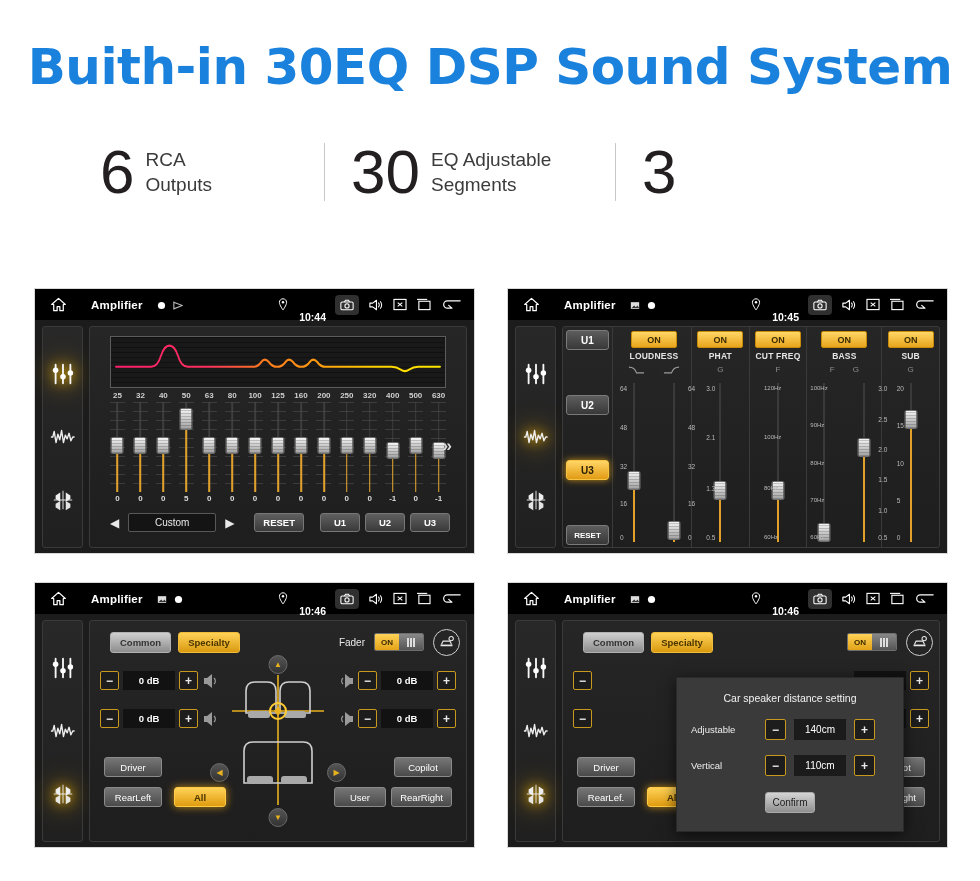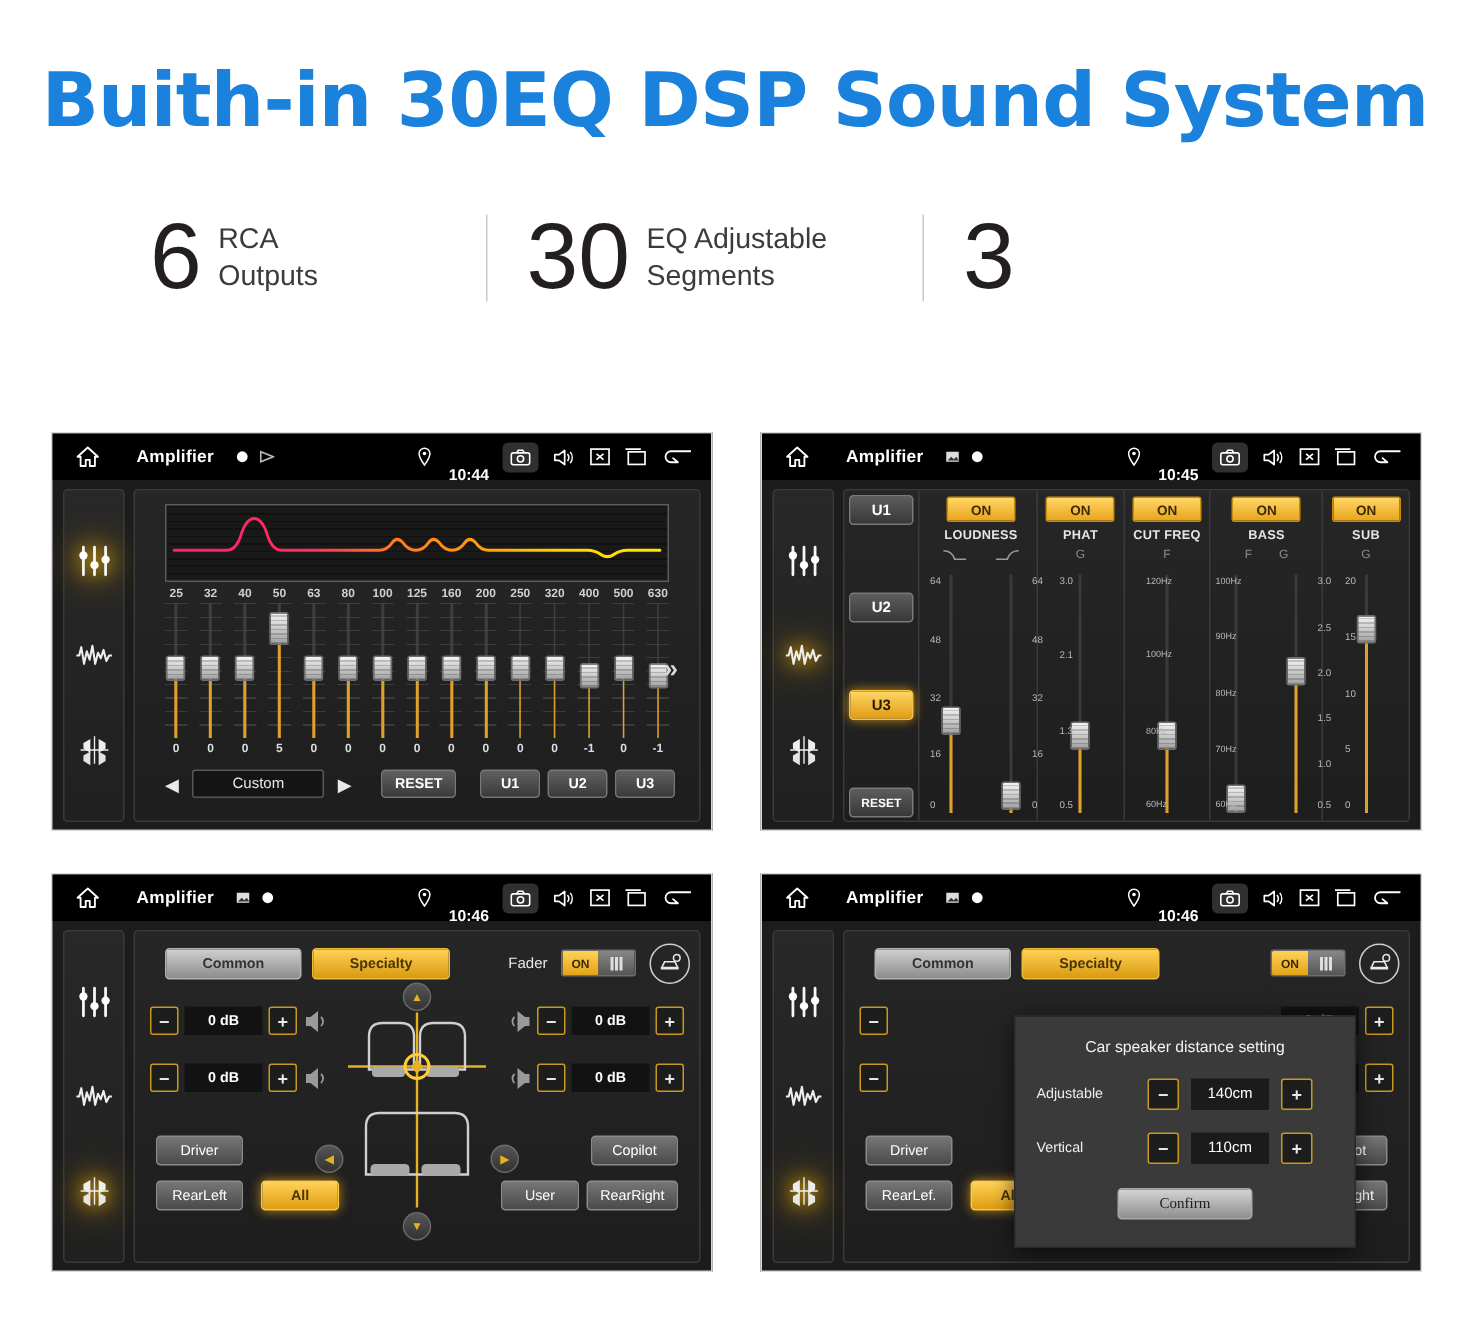--- a/index.html
+++ b/index.html
@@ -259,21 +259,21 @@
     font-size:6.5px; color:#b9b9b9; width: 16px;
   }
   .vs-scale.left { left: -13px; text-align:right; }
   .vs-scale.right { right: -13px; text-align:left; }
   .vs-scale span { position:absolute; transform: translateY(-50%); white-space:nowrap; }
   .vs-scale.hz span { font-size: 6px; }
 
   
   .fader-top { display:flex; align-items:center; height: 30px; position: relative; }
   .tabbtn {
-    height: 21px; min-width: 58px; padding: 0 24px; border-radius: 3px;
+    height: 21px; min-width: 58px; padding: 0 9px; border-radius: 3px;
     font-size: 9.5px; font-weight: bold;
     display:flex; align-items:center; justify-content:center;
     margin-right: 7px;
   }
   .tabbtn.grey {
     background: linear-gradient(180deg,#cfcfcf,#8d8d8d);
     border:1px solid #b2b2b2; color:#333;
   }
   .tabbtn.gold {
     background: linear-gradient(180deg,#ffd257,#d99a10);
@@ -357,25 +357,25 @@
   .dlg-row {
     display:flex; align-items:center; margin-top: 15px; gap: 8px;
   }
   .dlg-lab { color:#eee; font-size:9.5px; width: 66px; }
   .dlg-val {
     width: 52px; height: 21px; background:#1b1b1b;
     color:#fff; font-size:10px;
     display:flex; align-items:center; justify-content:center;
   }
   .dlg-confirm {
-    margin: 16px auto 0 auto; width: 90px; height: 21px;
+    margin: 16px auto 0 auto; width: 50px; height: 21px;
     background: linear-gradient(180deg,#d4d4d4,#8f8f8f);
     border:1px solid #aaa; border-radius:3px;
     color:#1c1c1c; font-size:10px;
-    display:flex; align-items:center; justify-content:center;font-family:Liberation Serif, serif;
+    display:flex; align-items:center; justify-content:center;
   }
 </style>
 </head>
 <body>
 
 <div class="hero-title">Buith-in 30EQ DSP Sound System</div>
 
 <div class="stats-row">
   <div class="stat stat-w1">
     <div class="stat-num">6</div>

